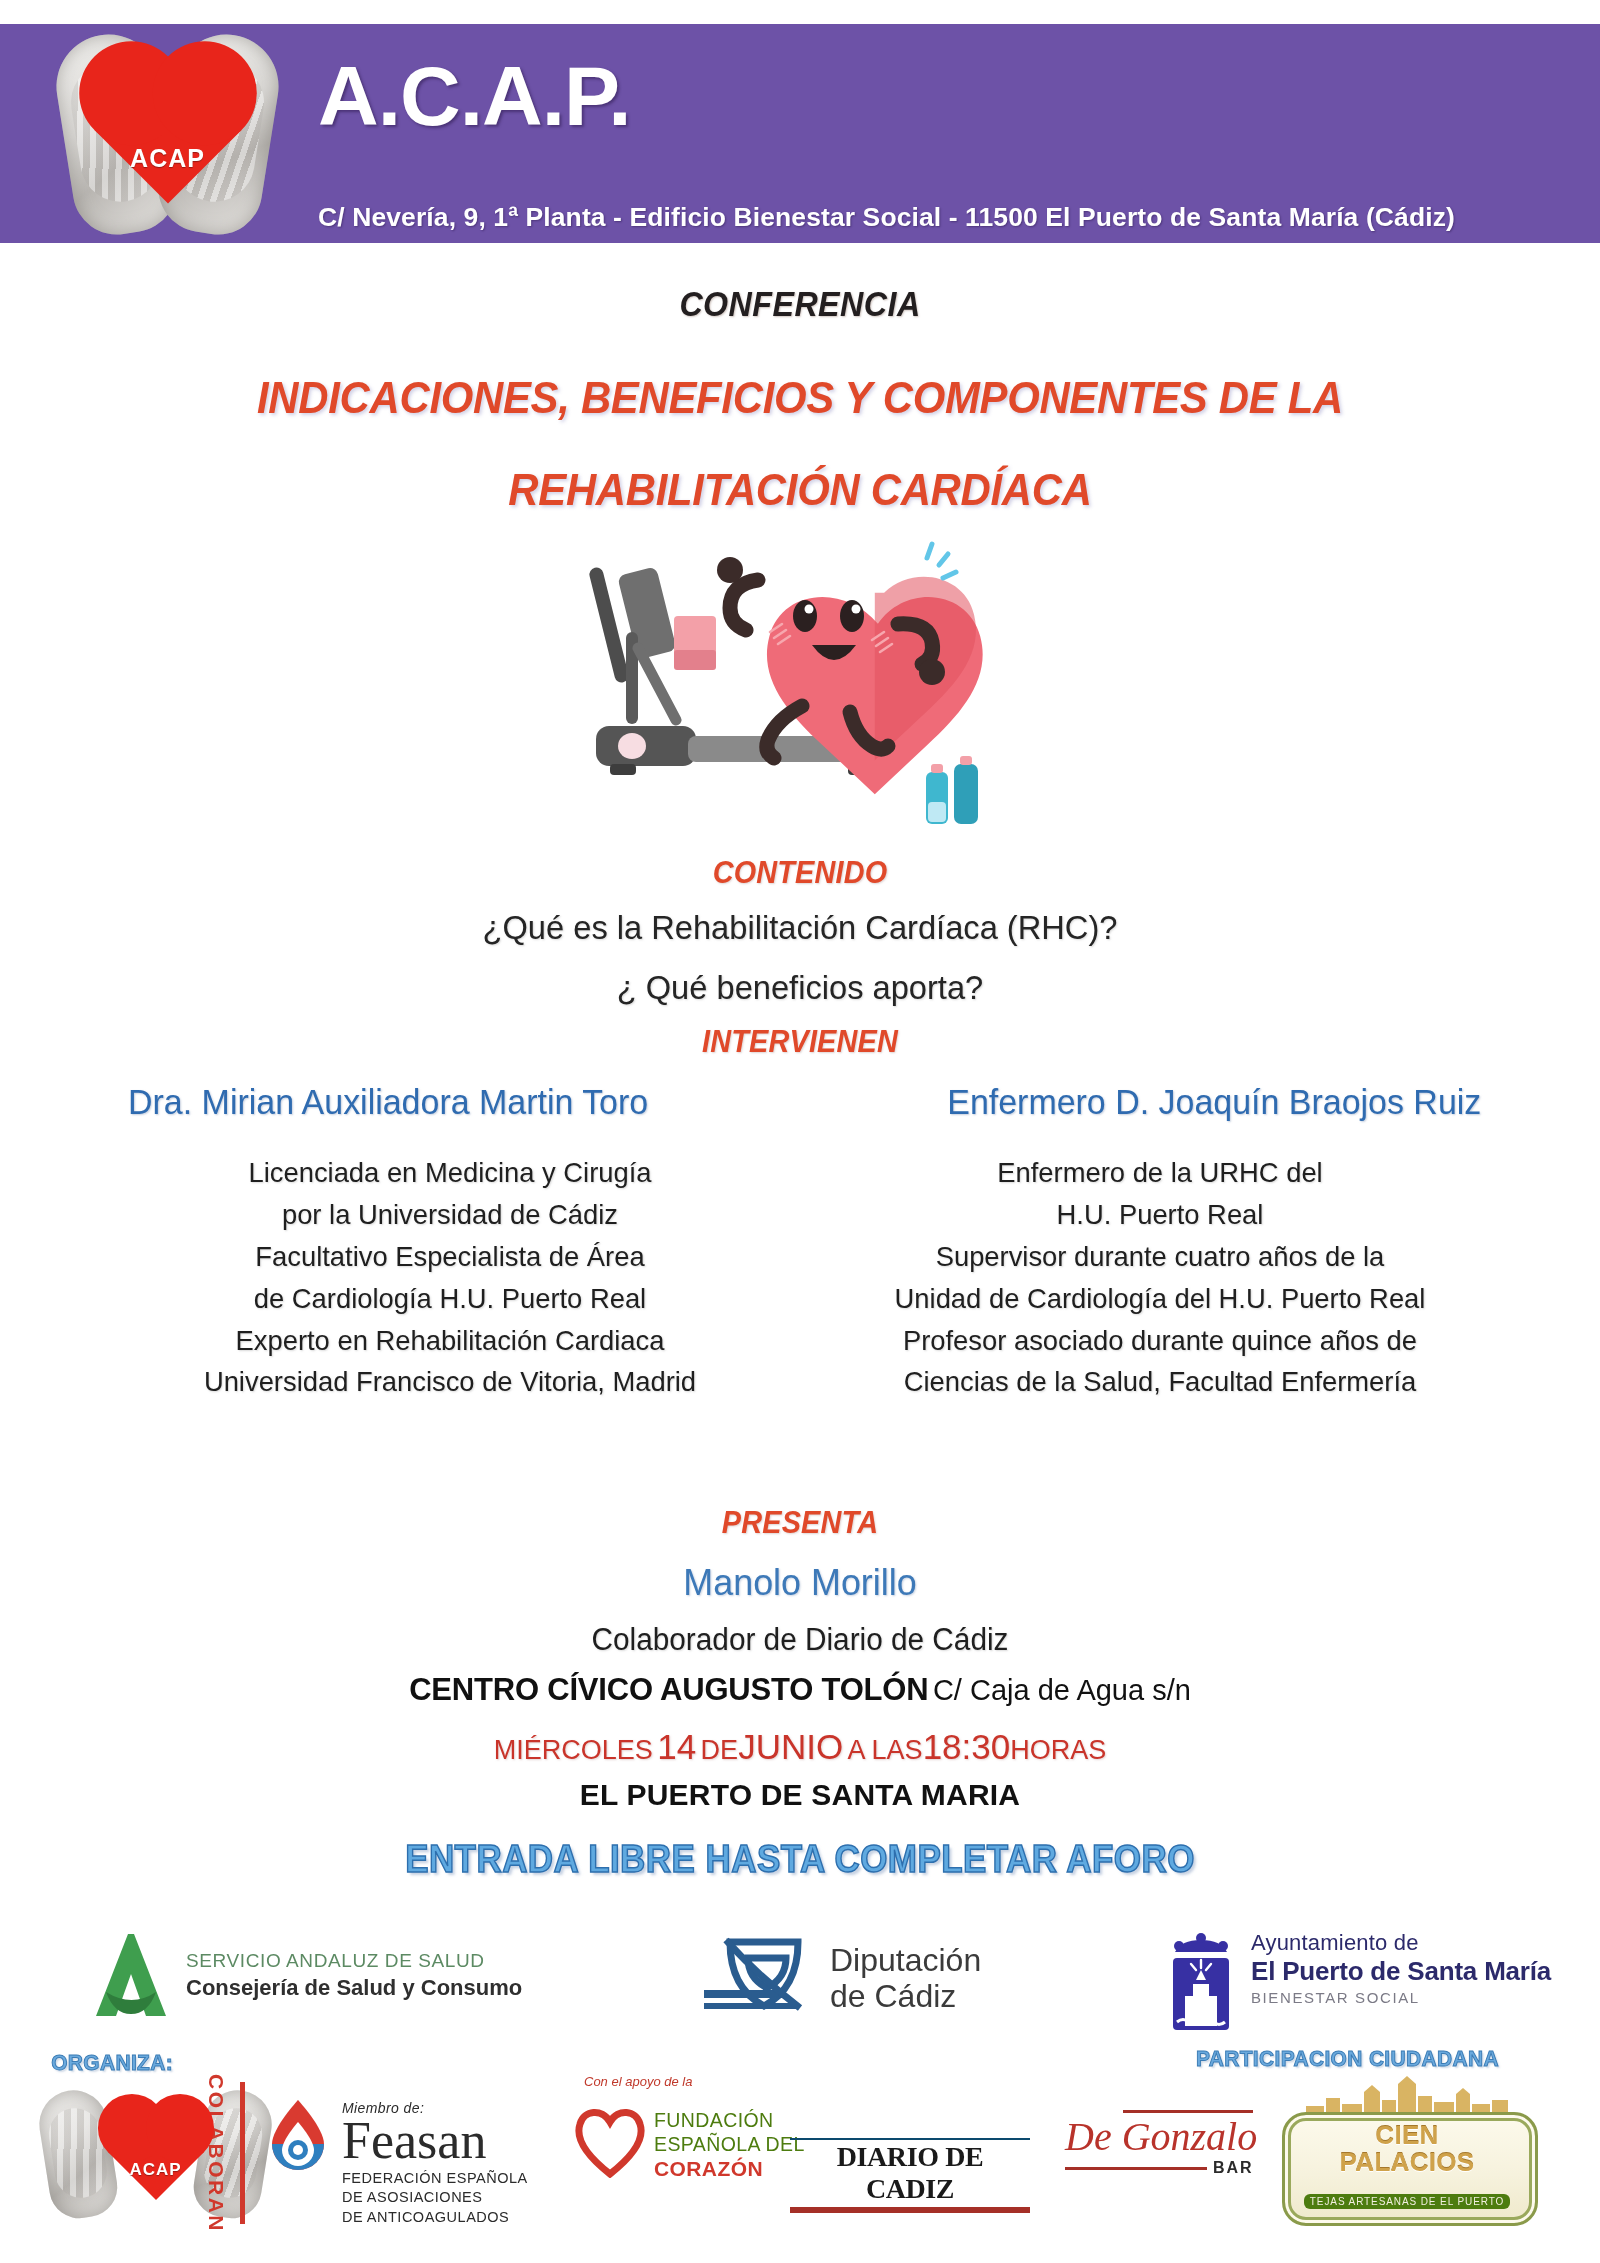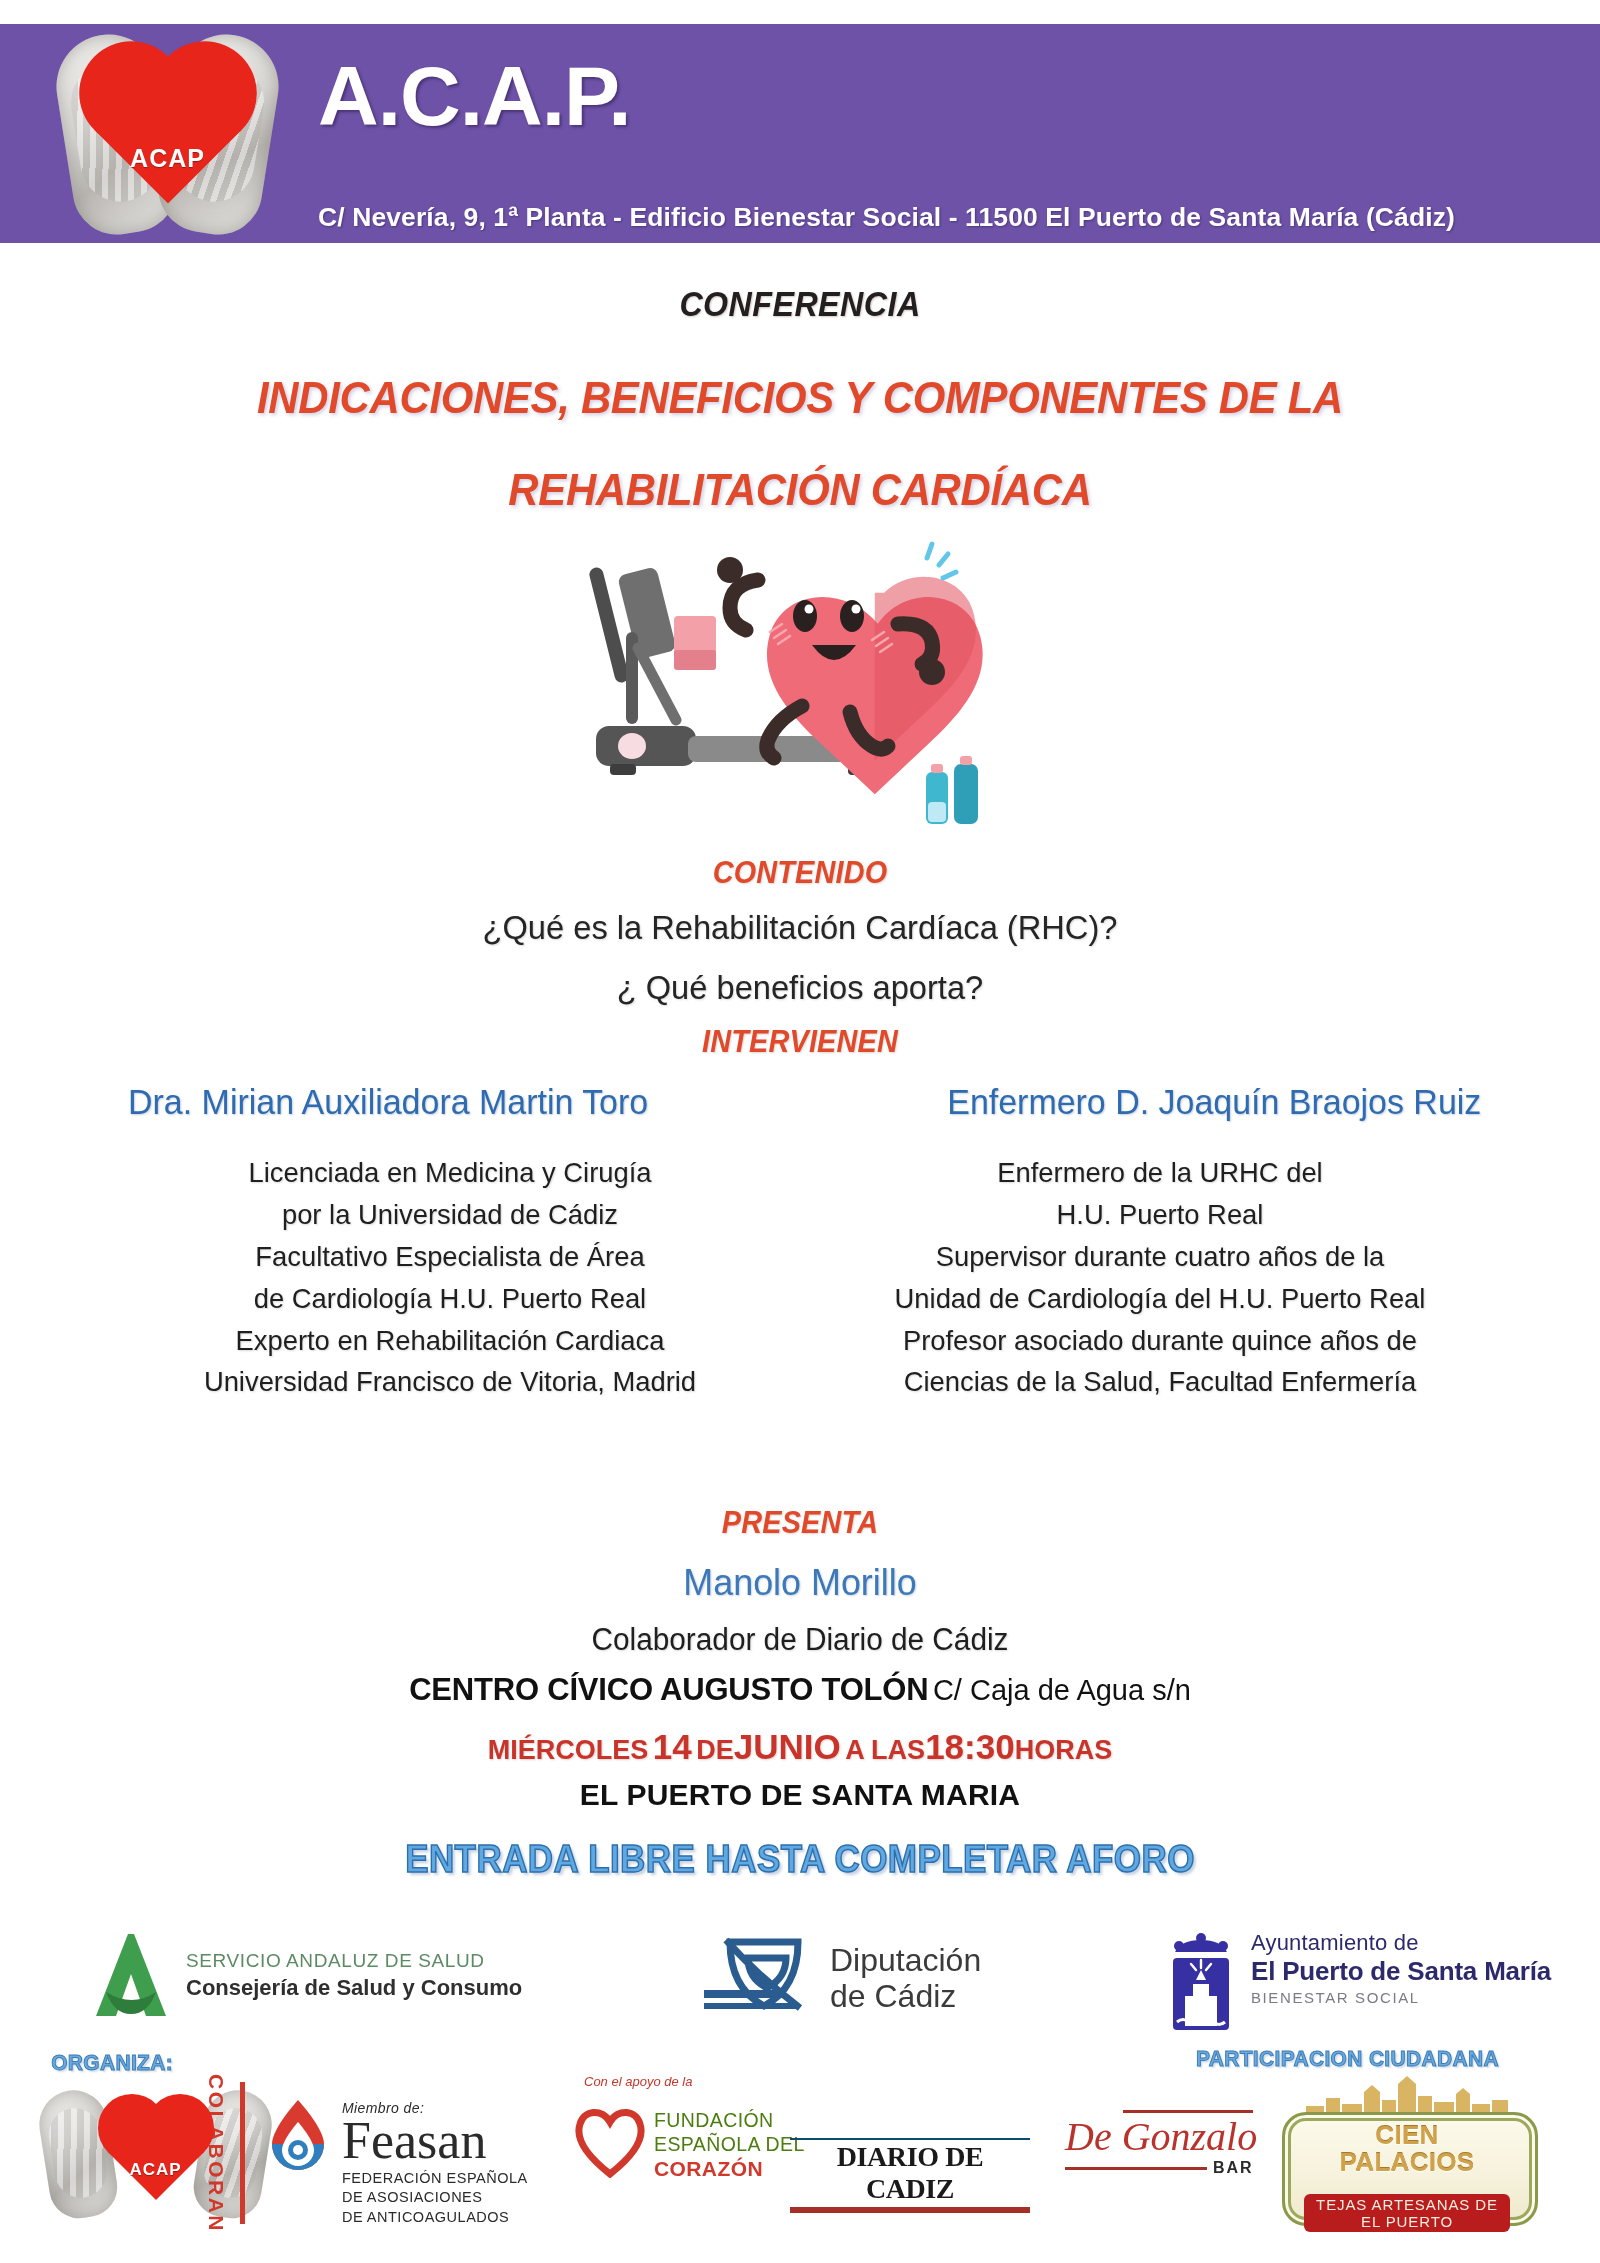--- a/index.html
+++ b/index.html
@@ -154,21 +154,21 @@
     text-shadow:1px 1px 2px rgba(185,185,185,.55);
   }
   .venue{
     position:absolute;left:0;right:0;top:1672px;text-align:center;
     color:#111;white-space:nowrap;
   }
   .venue .bigname{font-size:31px;font-weight:bold;letter-spacing:-.2px;}
   .venue .addr{font-size:29px;font-weight:normal;}
   .datetime{
     position:absolute;left:0;right:0;top:1727px;text-align:center;
-    color:#c9342a;font-weight:bold;white-space:nowrap;
+    color:#c9342a;font-weight:normal;white-space:nowrap;
     text-shadow:1px 1px 2px rgba(200,170,170,.5);
   }
   .datetime .s{font-size:27px;}
   .datetime .b{font-size:35px;}
   .city{
     position:absolute;left:0;right:0;top:1778px;text-align:center;
     font-size:30px;font-weight:bold;color:#111;letter-spacing:.2px;
   }
   .aforo{
     position:absolute;left:0;right:0;top:1838px;text-align:center;
@@ -269,22 +269,22 @@
     box-shadow:inset 0 0 0 3px #fdfaec, inset 0 0 0 6px #9aa95c;
   }
   .cien-title{
     position:absolute;left:0;right:0;top:46px;text-align:center;
     font-size:26px;font-weight:bold;color:#cfa24a;line-height:1.02;
     letter-spacing:.3px;
     text-shadow:0 1px 0 #fff,0 -1px 0 #a5782c;
   }
   .cien-sub{
     position:absolute;left:22px;right:22px;top:118px;text-align:center;
-    font-size:15px;letter-spacing:.9px;color:#f2efe0;
-    background:#b91c1c;border-radius:6px;padding:2px 0;
+    font-size:10px;letter-spacing:.9px;color:#f2efe0;
+    background:#4d7c0f;border-radius:6px;padding:2px 0;
   }
   .cien-skyline{position:absolute;left:20px;top:0;width:210px;height:46px;}
 </style>
 </head>
 <body>
 
 <div class="page">
 
   <div class="header">
     <div class="header-logo">

